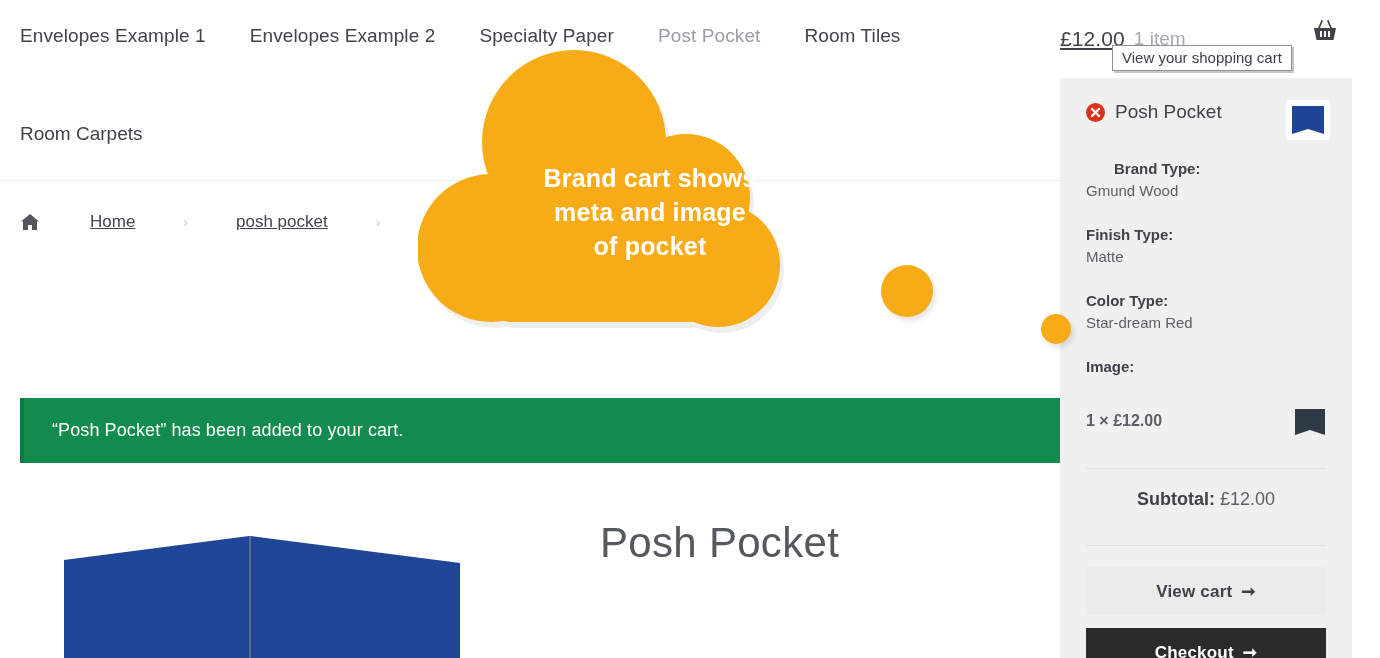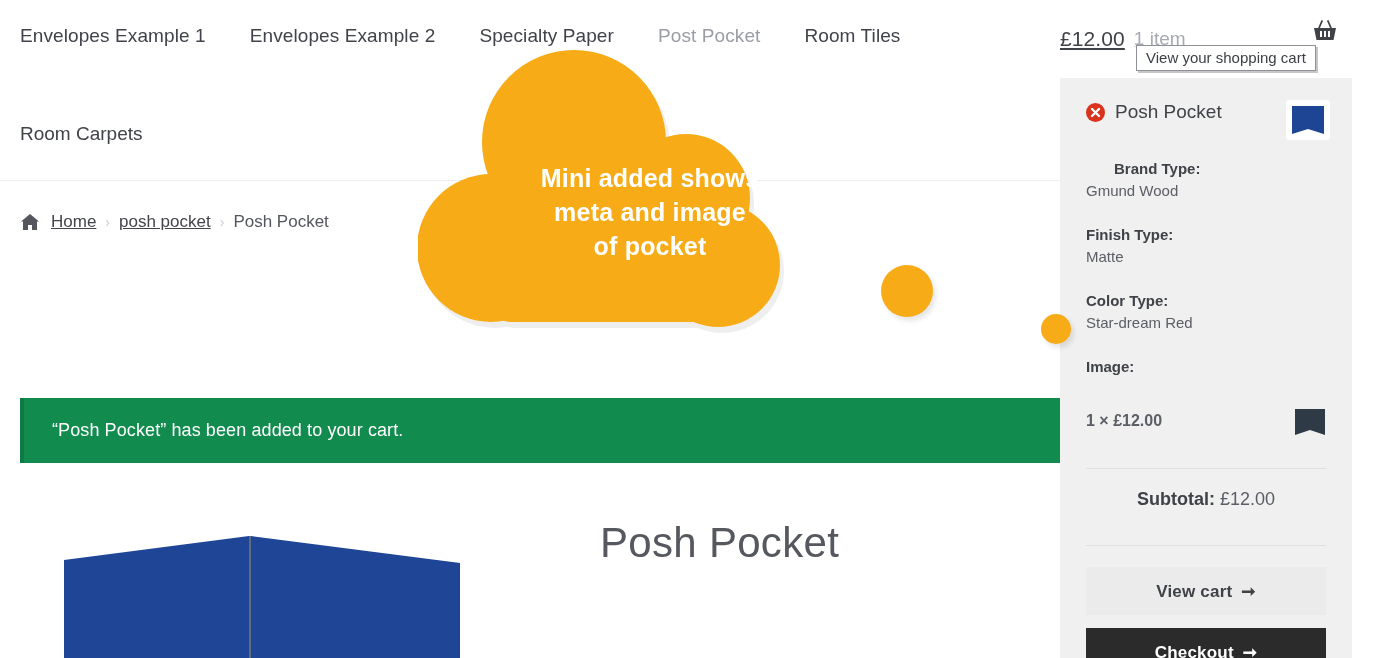--- a/index.html
+++ b/index.html
@@ -83,21 +83,21 @@
     top: -4px;
     width: 28px;
     height: 28px;
     cursor: pointer;
   }
 
   
   .tooltip {
     position: absolute;
     top: 45px;
-    left: 1136px;
+    left: 1112px;
     background: #ffffff;
     border: 1px solid #8d9097;
     box-shadow: 2px 2px 0 rgba(0,0,0,0.22);
     padding: 3px 9px 4px 9px;
     font-size: 15px;
     color: #3c3f45;
     white-space: nowrap;
     z-index: 40;
   }
 
@@ -113,20 +113,21 @@
 
   
   .breadcrumb {
     position: absolute;
     top: 212px;
     left: 20px;
     display: flex;
     align-items: center;
     font-size: 17px;
     color: #43454b;
+    gap: 39px;
   }
   .home-icon { width: 20px; height: 20px; margin-right: 11px; display: block; }
   .crumb-link {
     color: #43454b;
     text-decoration: underline;
     cursor: pointer;
   }
   .crumb-sep {
     color: #c9ccd1;
     margin: 0 9px;
@@ -391,21 +392,21 @@
       <g>
         <circle cx="156" cy="92" r="92" fill="#f7ab16"></circle>
         <circle cx="268" cy="148" r="64" fill="#f7ab16"></circle>
         <circle cx="73" cy="198" r="74" fill="#f7ab16"></circle>
         <circle cx="300" cy="215" r="62" fill="#f7ab16"></circle>
         <rect x="73" y="124" width="228" height="148" rx="20" fill="#f7ab16"></rect>
       </g>
     </svg>
   </div>
   <div class="cloud-text">
-    <div>Mini added shows</div>
+    <div>Brand cart shows</div>
     <div>meta and image</div>
     <div>of pocket</div>
   </div>
   <div class="dot dot-a"></div>
   <div class="dot dot-b"></div>
 
   <aside class="mini-cart">
     <div class="mc-body">
 
       <div class="mc-item-head">

